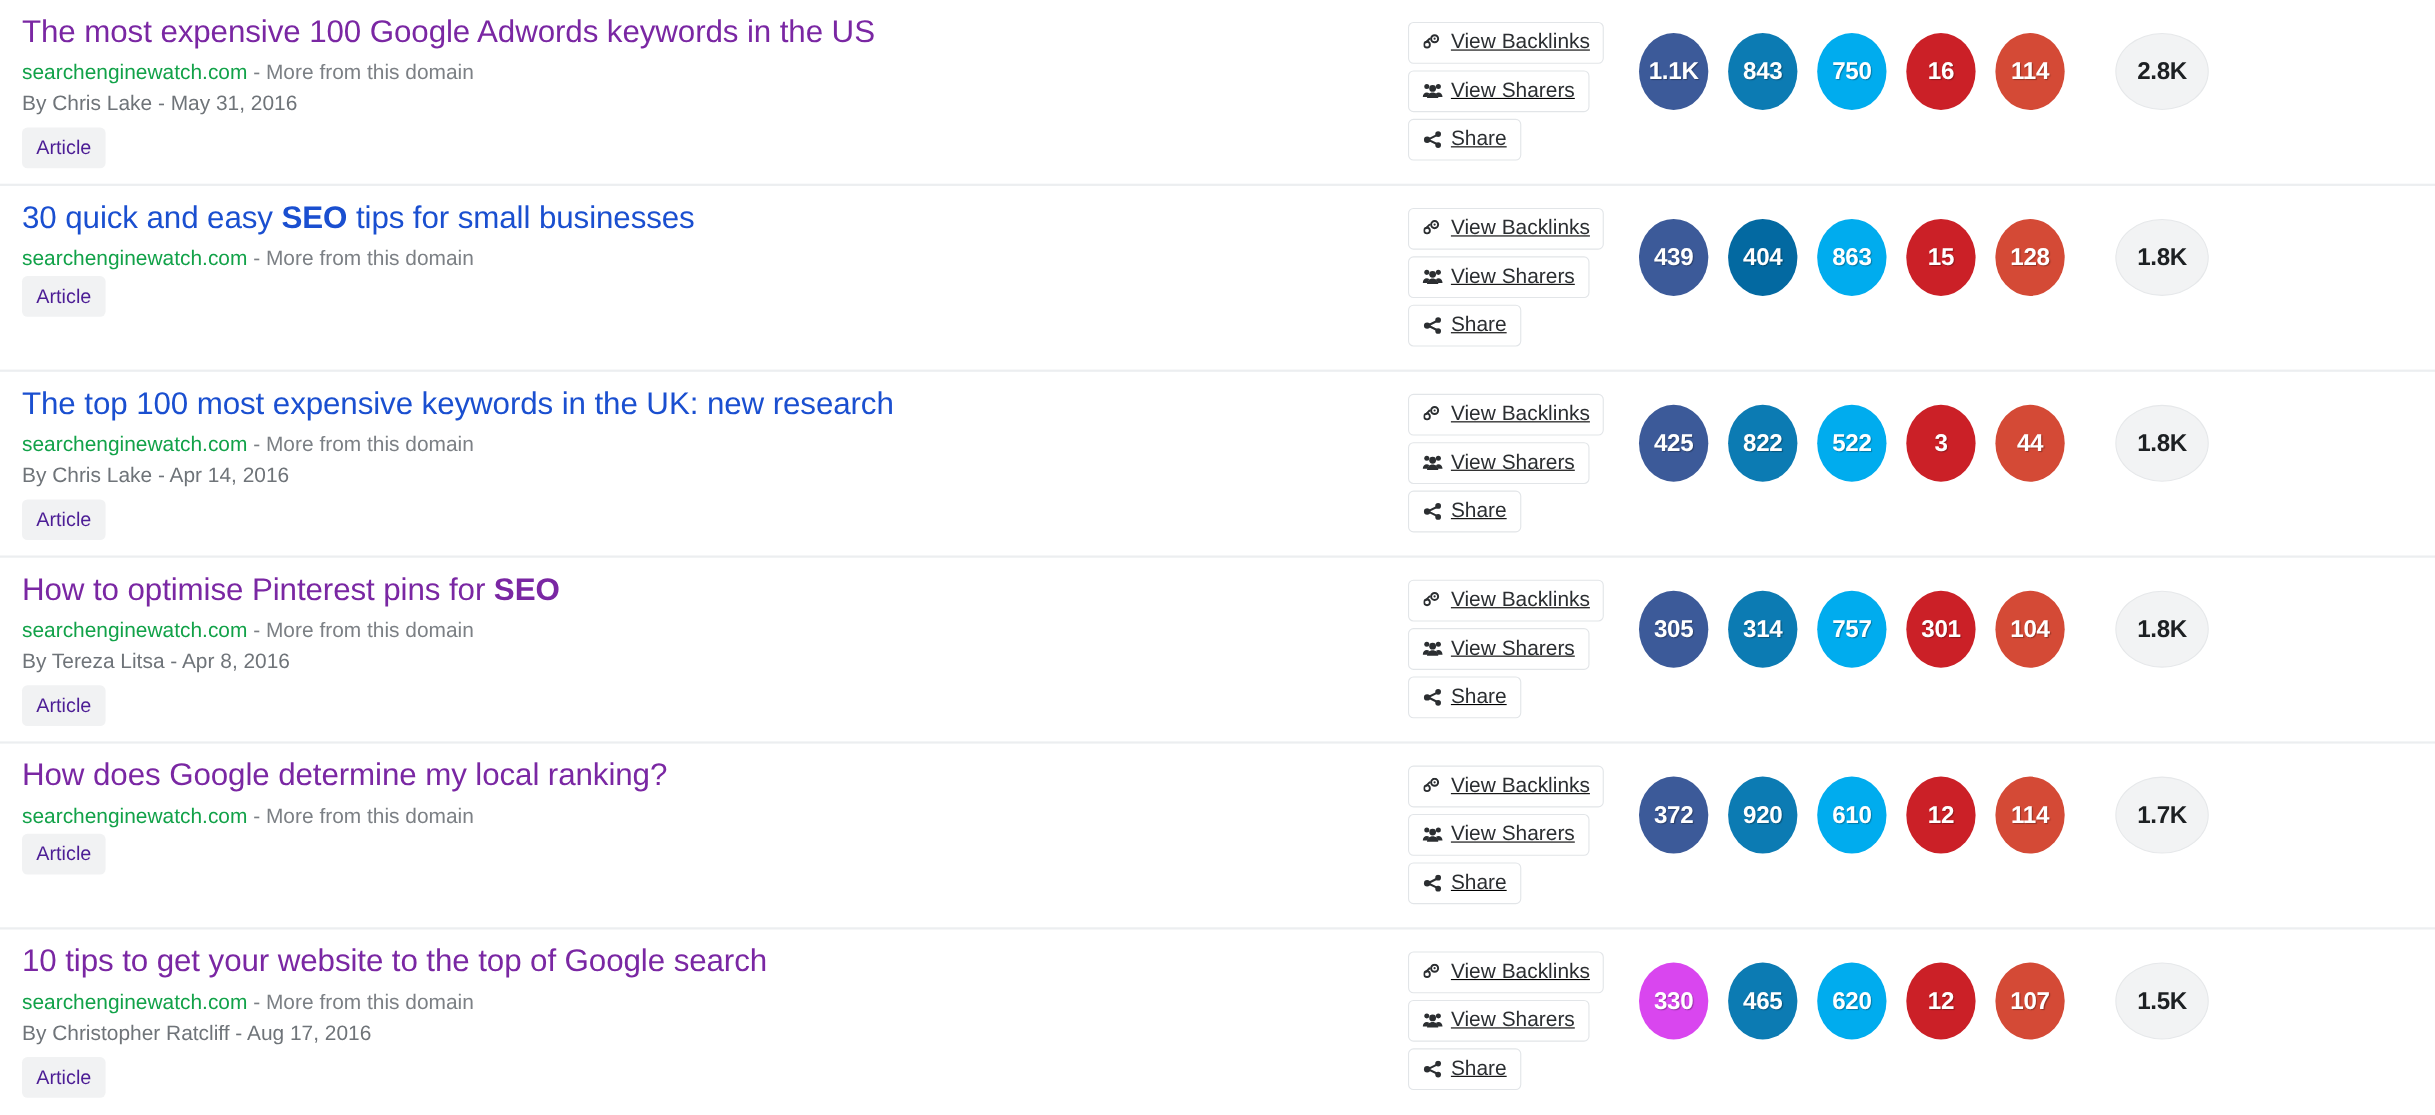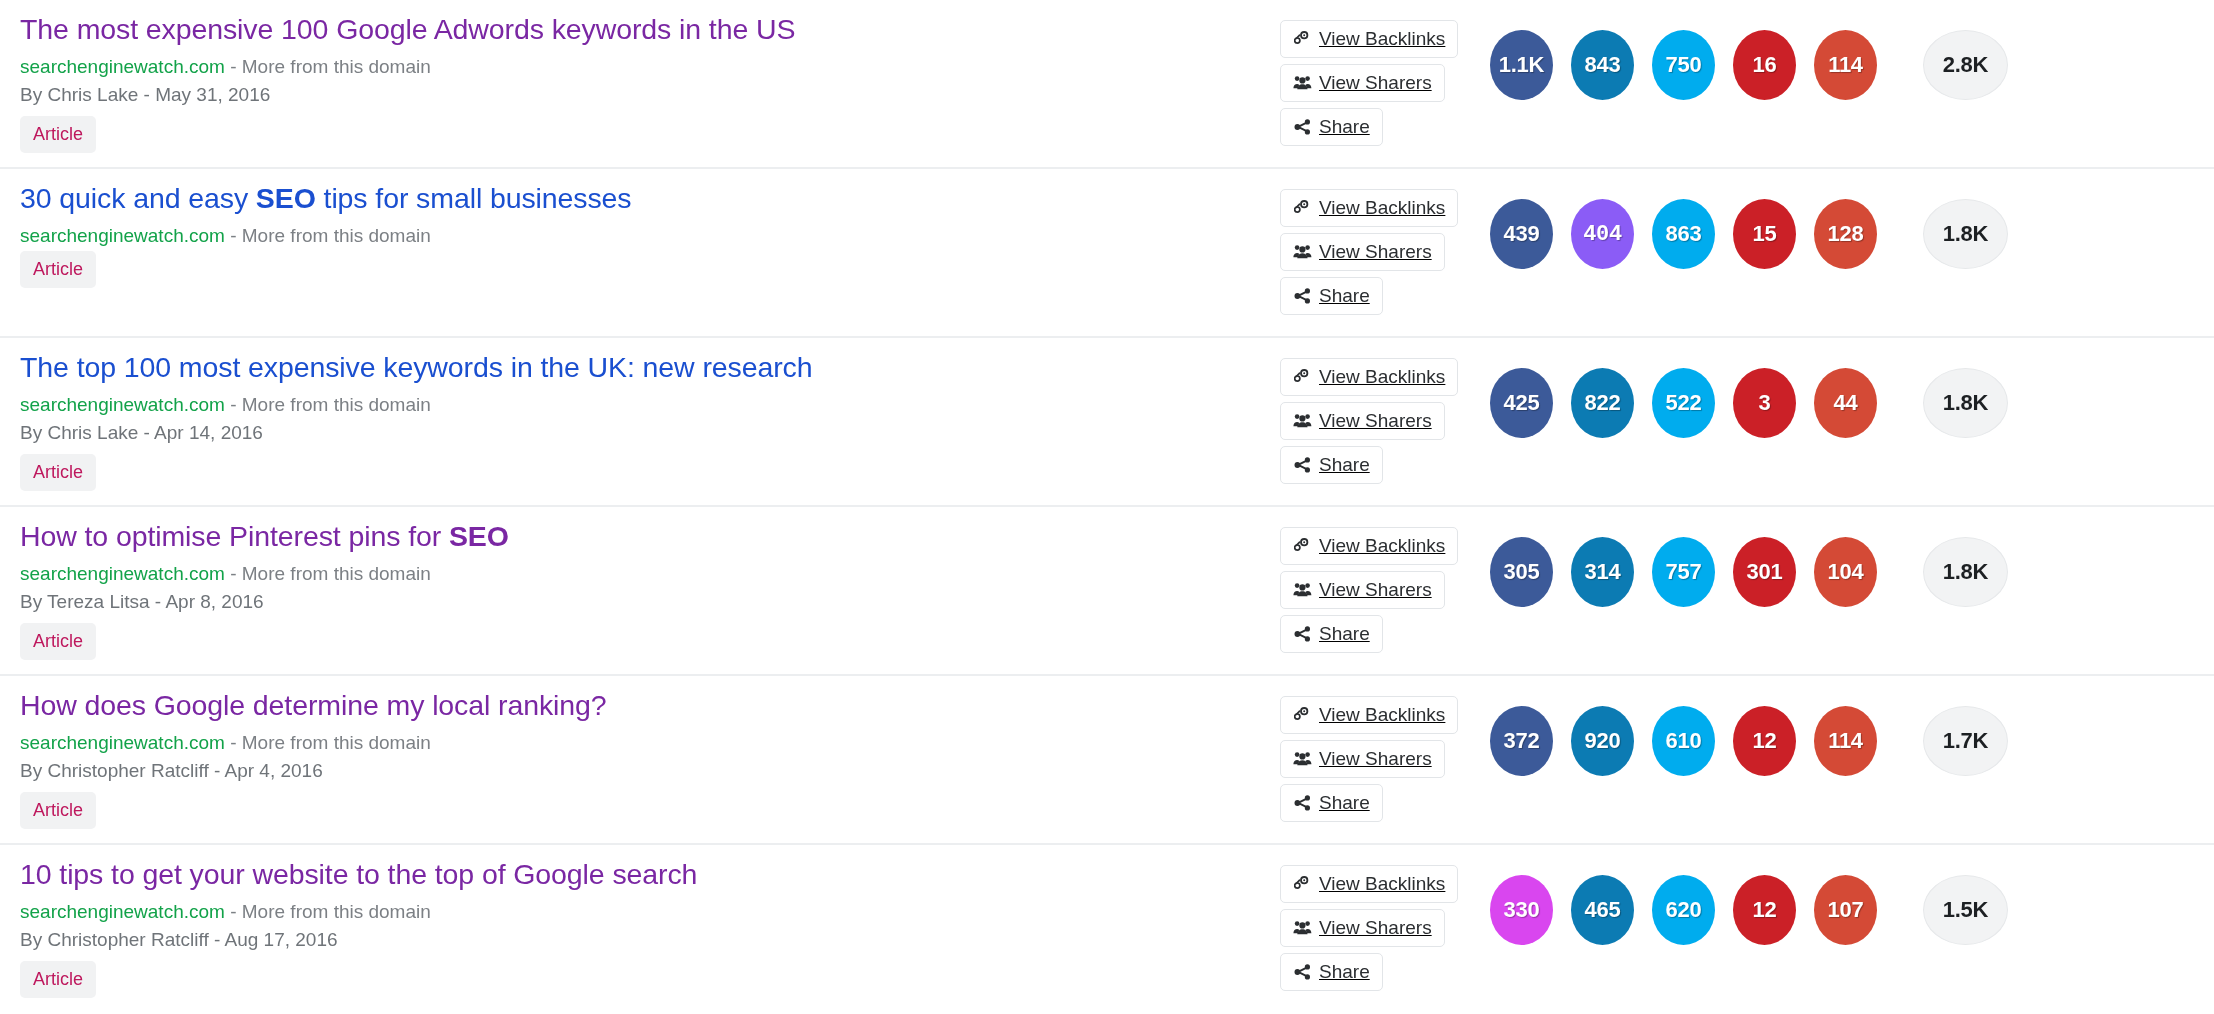--- a/index.html
+++ b/index.html
@@ -65,21 +65,21 @@
   }
   .result-byline {
     font-size: 19px;
     color: #6f7479;
     line-height: 1.35;
     margin-bottom: 9px;
   }
   .result-tag {
     display: inline-block;
     background: #f1f2f3;
-    color: #be185d;
+    color: #4c1d95;
     font-size: 18px;
     line-height: 1;
     padding: 9px 13px 10px 13px;
     border-radius: 5px;
   }
 
   
   .result-actions {
     width: 210px;
     flex: 0 0 210px;
@@ -264,21 +264,21 @@
             <circle cx="3.4" cy="8.0" r="2.9" fill="#2b2e31"></circle>
             <circle cx="13.4" cy="12.9" r="2.6" fill="#2b2e31"></circle>
           </svg>
         </span>
         <span>Share</span>
       </button>
     </div>
 
     <div class="result-metrics">
       <div class="metric" style="background: rgb(60, 90, 153);">439</div>
-      <div class="metric" style="background: #8b5cf6; font-family: Liberation Mono, monospace;">404</div>
+      <div class="metric" style="background: #0369a1;">404</div>
       <div class="metric" style="background: rgb(0, 172, 238);">863</div>
       <div class="metric" style="background: rgb(203, 32, 39);">15</div>
       <div class="metric" style="background: rgb(212, 74, 54);">128</div>
       <div class="metric total">1.8K</div>
     </div>
 
   </div>
 
   <div class="result-row">
 
@@ -410,21 +410,20 @@
 
   <div class="result-row">
 
     <div class="result-info">
       <a class="result-title visited" href="#">
         <span>How does Google determine my local ranking?</span><b></b><span></span>
       </a>
       <div class="result-meta">
         <a class="result-domain" href="#">searchenginewatch.com</a><span class="result-sep"> - </span><a class="result-more" href="#">More from this domain</a>
       </div>
-      <div class="result-byline">By Christopher Ratcliff - Apr 4, 2016</div>
       <span class="result-tag">Article</span>
     </div>
 
     <div class="result-actions">
       <button class="action-btn">
         <span class="btn-ico">
           <svg width="17" height="15" viewBox="0 0 17 15" fill="none" xmlns="http://www.w3.org/2000/svg">
             <path d="M2.4 7.4 L5.6 4.2" stroke="#2b2e31" stroke-width="1.7" stroke-linecap="round"></path>
             <circle cx="3.3" cy="9.6" r="2.6" stroke="#2b2e31" stroke-width="1.7" fill="none"></circle>
             <circle cx="10.2" cy="4.2" r="3.2" stroke="#2b2e31" stroke-width="1.8" fill="none"></circle>

